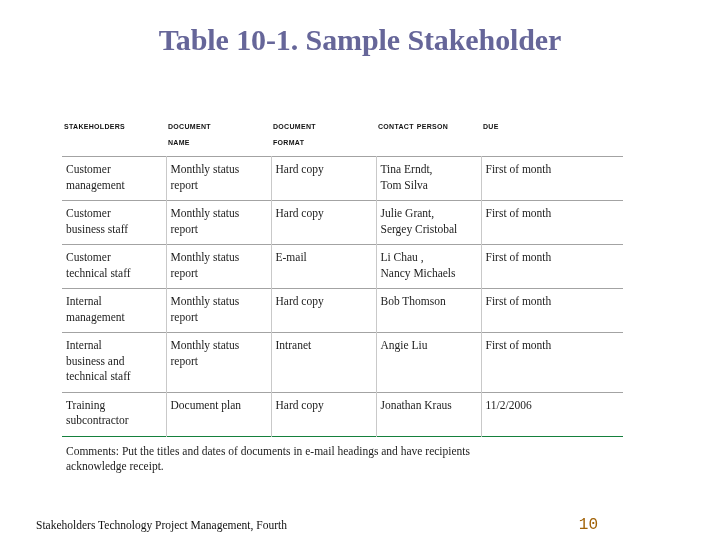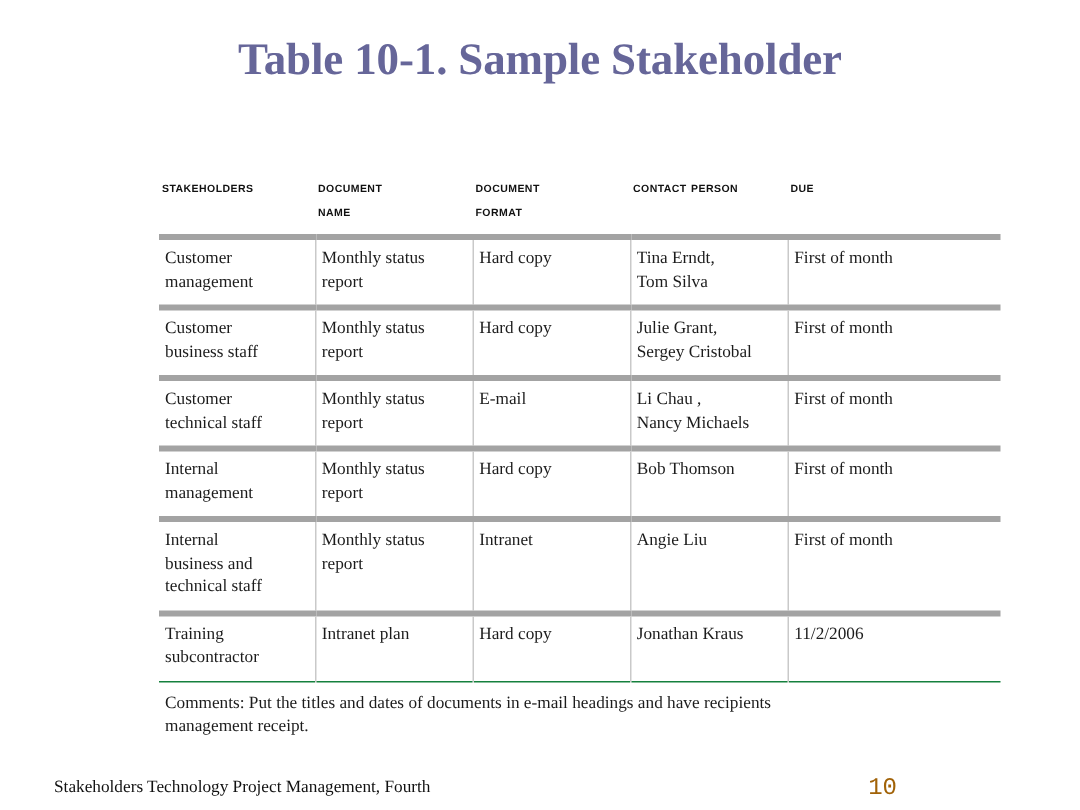--- a/index.html
+++ b/index.html
@@ -40,21 +40,20 @@
     letter-spacing: -0.1px;
     white-space: nowrap;
   }
 
   
   .table-wrap {
     position: absolute;
     left: 62px;
     top: 116px;
     width: 561px;
-    margin-left: 44px;
   }
   table.stk {
     width: 561px;
     border-collapse: collapse;
     table-layout: fixed;
   }
   table.stk col.c0 { width: 104px; }
   table.stk col.c1 { width: 105px; }
   table.stk col.c2 { width: 105px; }
   table.stk col.c3 { width: 105px; }
@@ -78,21 +77,21 @@
     display: block;
   }
 
   table.stk tbody td {
     font-family: "Liberation Serif", "DejaVu Serif", serif;
     font-size: 11.5px;
     line-height: 15.5px;
     color: #1c1c1c;
     vertical-align: top;
     padding: 5px 7px 7px 4px;
-    border-top: 4px solid #a3a3a3;
+    border-top: 1px solid #a3a3a3;
     border-right: 1px solid #c9c9c9;
   }
   table.stk tbody td:last-child {
     border-right: none;
   }
   table.stk tbody tr.comments td {
     border-right: none;
     border-top: 1px solid #15803d;
     padding: 7px 4px 2px 4px;
     line-height: 15px;
@@ -268,38 +267,38 @@
             <span class="cellline">First of month</span>
           </td>
         </tr>
 
         <tr>
           <td>
             <span class="cellline">Training</span>
             <span class="cellline">subcontractor</span>
           </td>
           <td>
-            <span class="cellline">Intranet plan</span>
+            <span class="cellline">Document plan</span>
           </td>
           <td>
             <span class="cellline">Hard copy</span>
           </td>
           <td>
             <span class="cellline">Jonathan Kraus</span>
           </td>
           <td>
             <span class="cellline">11/2/2006</span>
           </td>
         </tr>
 
 
         <tr class="comments">
           <td colspan="5">
             <span class="cellline">Comments: Put the titles and dates of documents in e-mail headings and have recipients</span>
-            <span class="cellline">management receipt.</span>
+            <span class="cellline">acknowledge receipt.</span>
           </td>
         </tr>
 
       </tbody>
     </table>
   </div>
 
   <div class="footer">
     <div class="footer-text">Stakeholders Technology Project Management, Fourth</div>
     <div class="footer-page">10</div>

